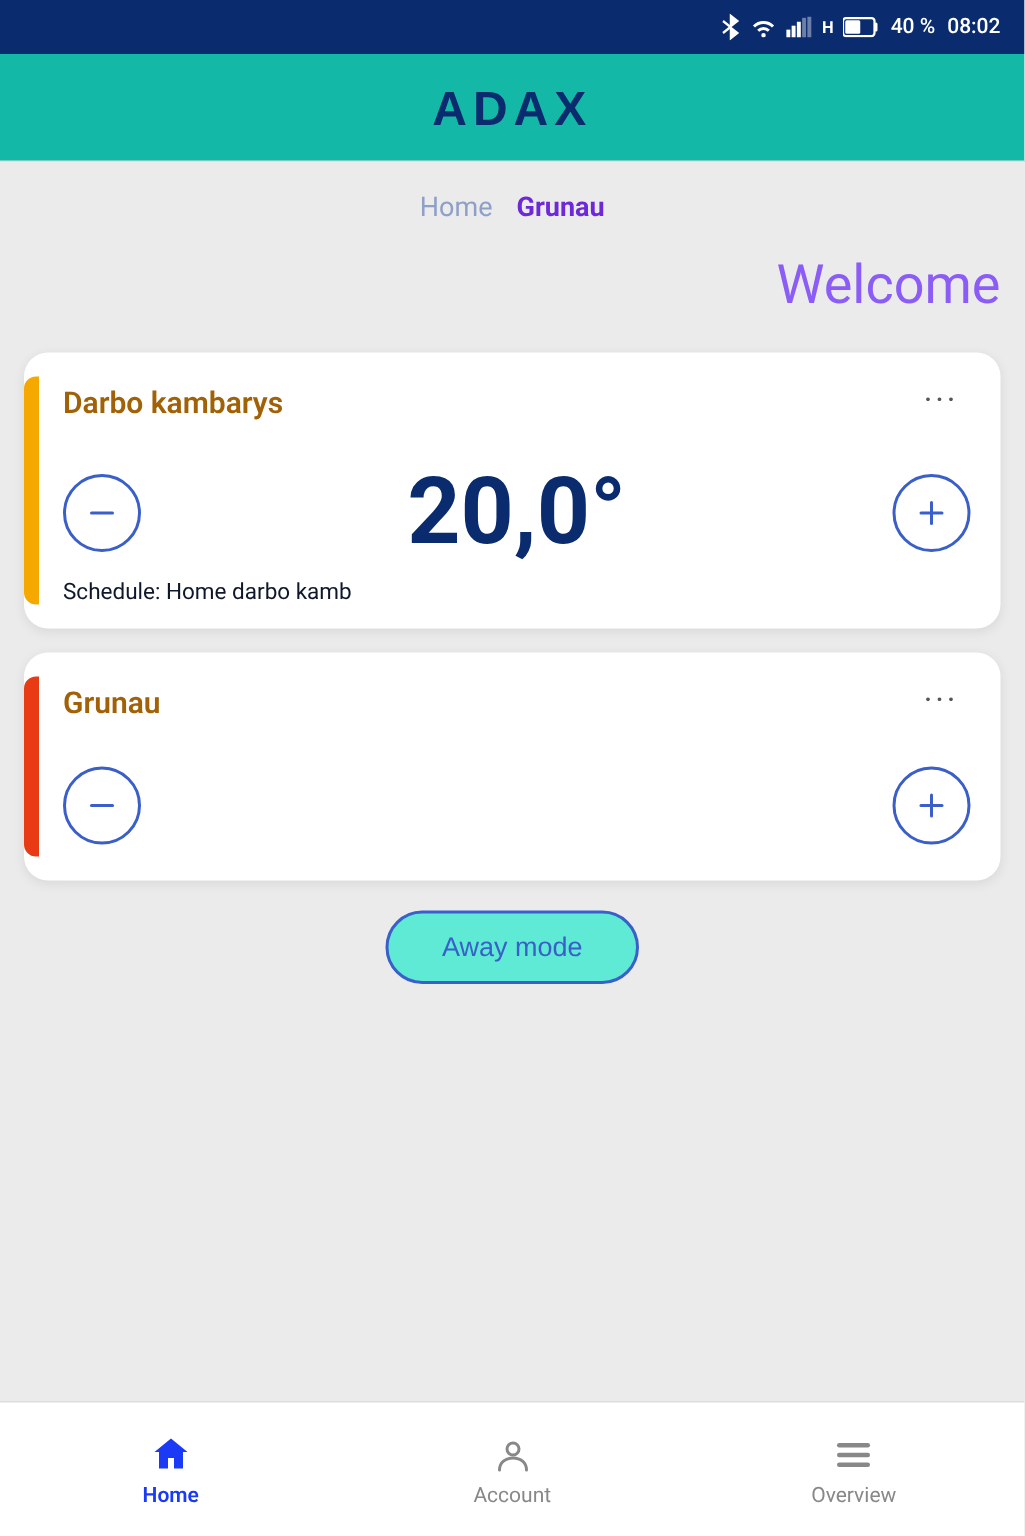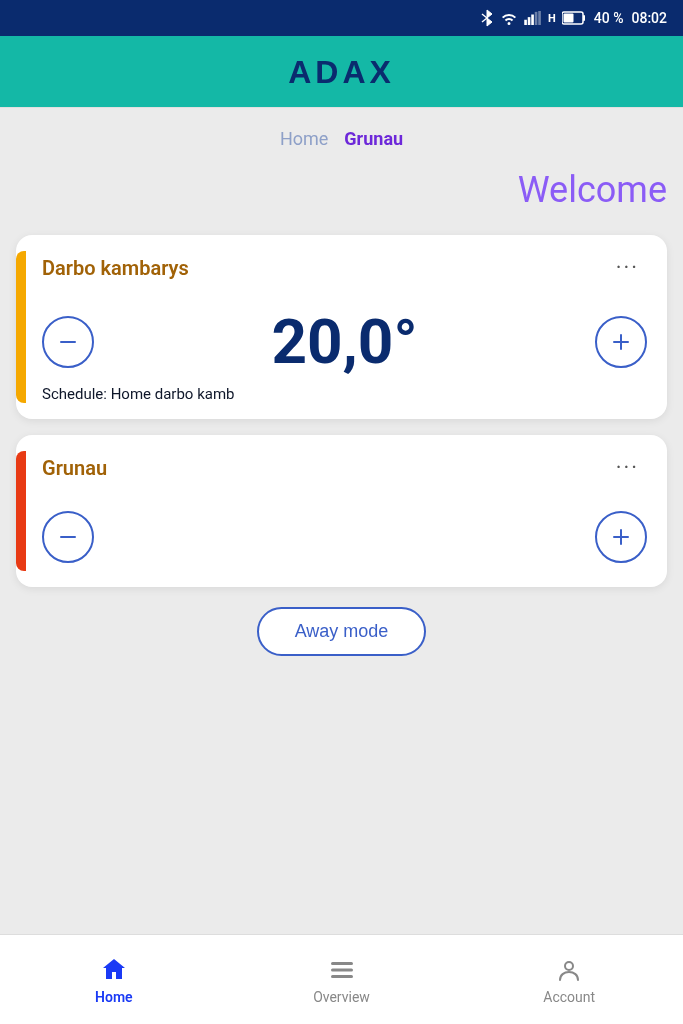--- a/index.html
+++ b/index.html
@@ -184,21 +184,21 @@
 
     
     .away-mode-container {
       display: flex;
       justify-content: center;
       margin: 20px 0;
     }
 
     .away-mode-btn {
       border: 2px solid #3a5fc8;
-      background: #ffffff;
+      background: #5eead4;
       color: #3a5fc8;
       border-radius: 30px;
       padding: 12px 36px;
       font-size: 18px;
       cursor: pointer;
       font-weight: 500;
     }
 
     
     .bottom-nav {
@@ -362,32 +362,32 @@
     <div class="nav-icon">
       <svg viewBox="0 0 28 28" fill="#1a3af5" xmlns="http://www.w3.org/2000/svg">
         <path d="M14 3L3 12h3v11h6v-7h4v7h6V12h3L14 3z"></path>
       </svg>
     </div>
     <span class="nav-label" style="color:#1a3af5;font-weight:600;">Home</span>
   </div>
 
   <div class="nav-item">
     <div class="nav-icon">
+      <svg viewBox="0 0 28 28" fill="none" stroke="#888" stroke-width="2" xmlns="http://www.w3.org/2000/svg">
+        <circle cx="14" cy="10" r="4"></circle>
+        <path d="M5 24c0-5 4-8 9-8s9 3 9 8" stroke-linecap="round"></path>
+      </svg>
+    </div>
+    <span class="nav-label">Account</span>
+  </div>
+
+  <div class="nav-item">
+    <div class="nav-icon">
       <svg viewBox="0 0 28 28" fill="#888" xmlns="http://www.w3.org/2000/svg">
         <rect x="3" y="6" width="22" height="3" rx="1.5"></rect>
         <rect x="3" y="12.5" width="22" height="3" rx="1.5"></rect>
         <rect x="3" y="19" width="22" height="3" rx="1.5"></rect>
       </svg>
     </div>
     <span class="nav-label">Overview</span>
   </div>
 
-  <div class="nav-item">
-    <div class="nav-icon">
-      <svg viewBox="0 0 28 28" fill="none" stroke="#888" stroke-width="2" xmlns="http://www.w3.org/2000/svg">
-        <circle cx="14" cy="10" r="4"></circle>
-        <path d="M5 24c0-5 4-8 9-8s9 3 9 8" stroke-linecap="round"></path>
-      </svg>
-    </div>
-    <span class="nav-label">Account</span>
-  </div>
-
 </div>
 
 </body></html>

